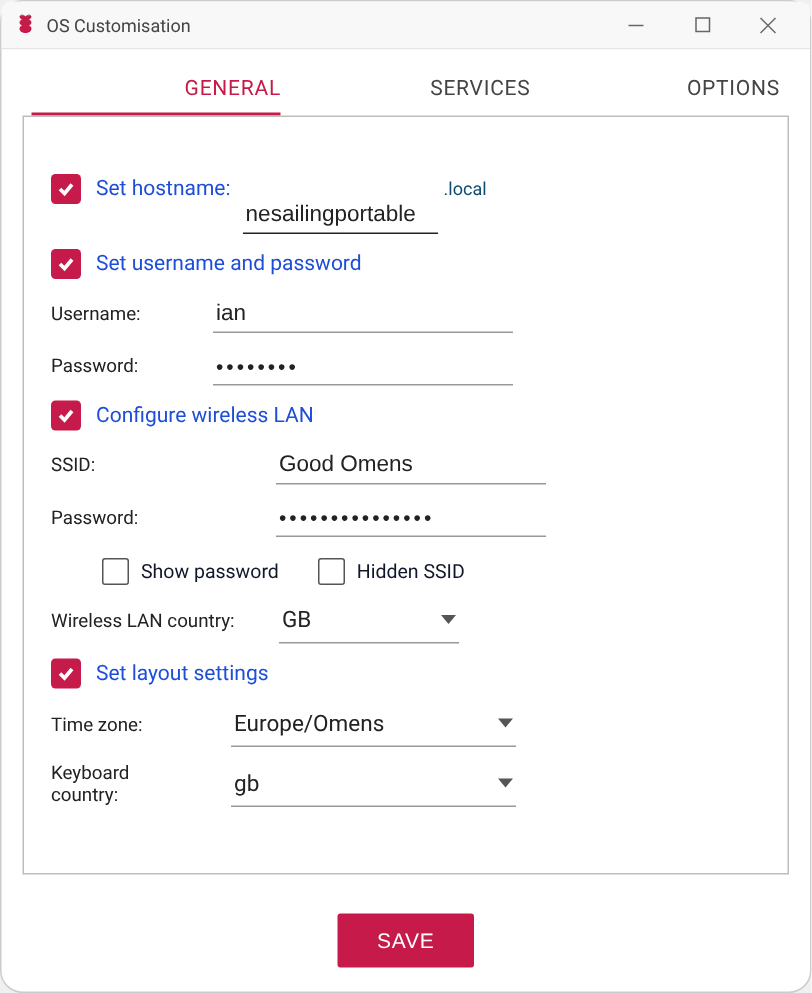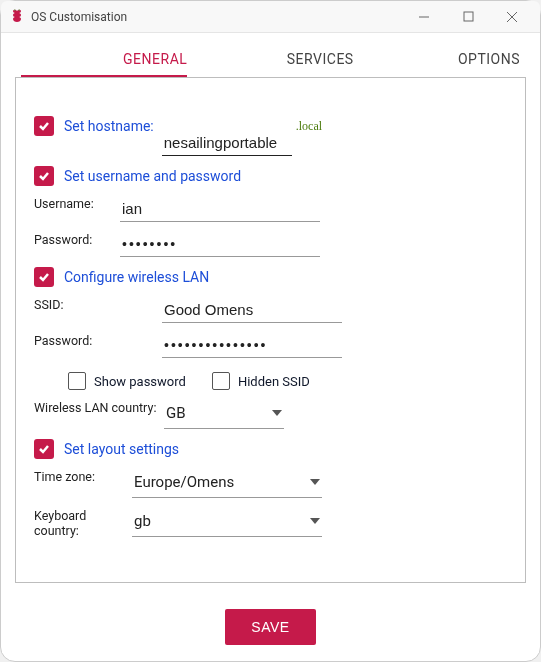--- a/index.html
+++ b/index.html
@@ -117,22 +117,23 @@
     flex-shrink: 0;
   }
 
   .section-label {
     font-size: 14px;
     color: #1d4ed8;
   }
 
   .field-row {
     display: flex;
-    align-items: flex-start;
+    align-items: center;
     margin: 10px 0 8px 0;
+    gap: 22px;
   }
   .field-label {
     font-size: 12.5px;
     color: #222;
     width: 86px;
     flex-shrink: 0;
   }
   .field-label-wide {
     font-size: 12.5px;
     color: #222;
@@ -155,23 +156,22 @@
     background: transparent;
     color: #222;
   }
   .hostname-input { width: 130px; border-bottom: 1.5px solid #222; margin-top: 34px;}
   .username-input { width: 200px; }
   .ssid-input { width: 180px; }
   .pw-input { width: 200px; letter-spacing: 2px; font-size: 14px;}
   .wifi-pw-input { width: 180px; letter-spacing: 2px; font-size: 14px;}
   .suffix {
     font-size: 12px;
-    color: #4d7c0f;
+    color: #0c4a6e;
     margin-left: 4px;
-    font-family: Liberation Serif, serif;
   }
 
   .select {
     display: flex;
     align-items: center;
     justify-content: space-between;
     border-bottom: 1px solid #999;
     padding: 4px 2px 6px 2px;
     cursor: pointer;
     font-size: 15px;

